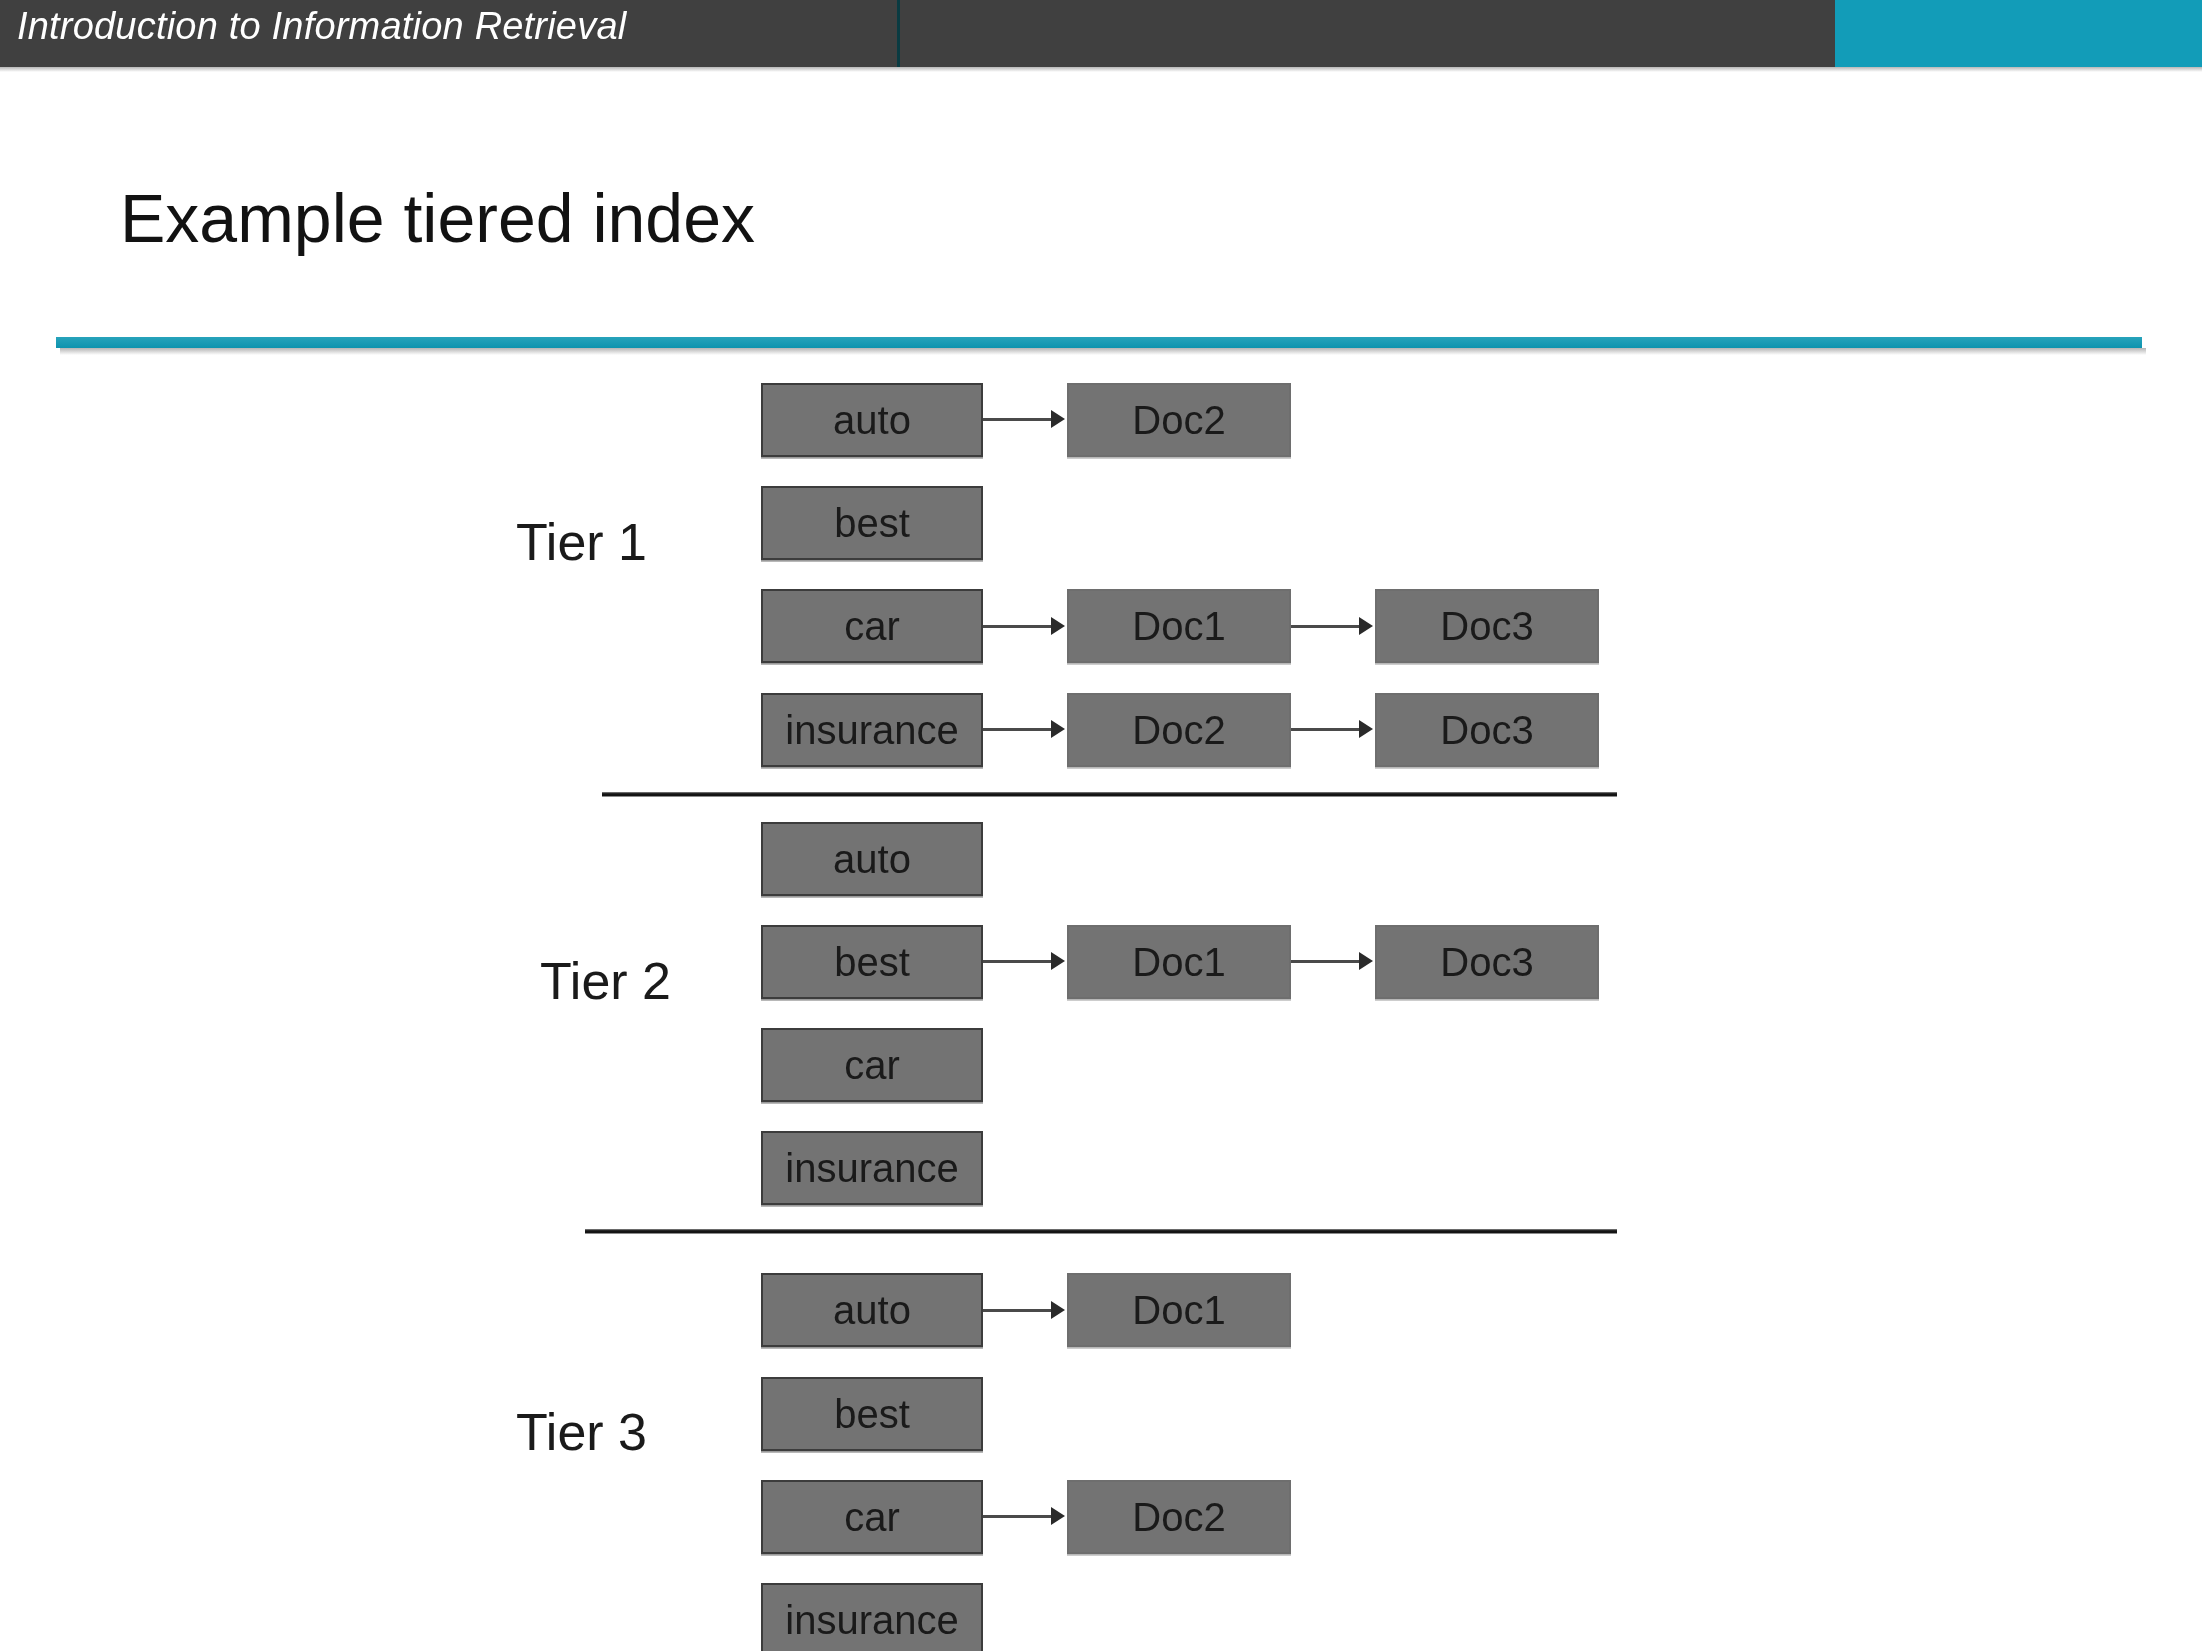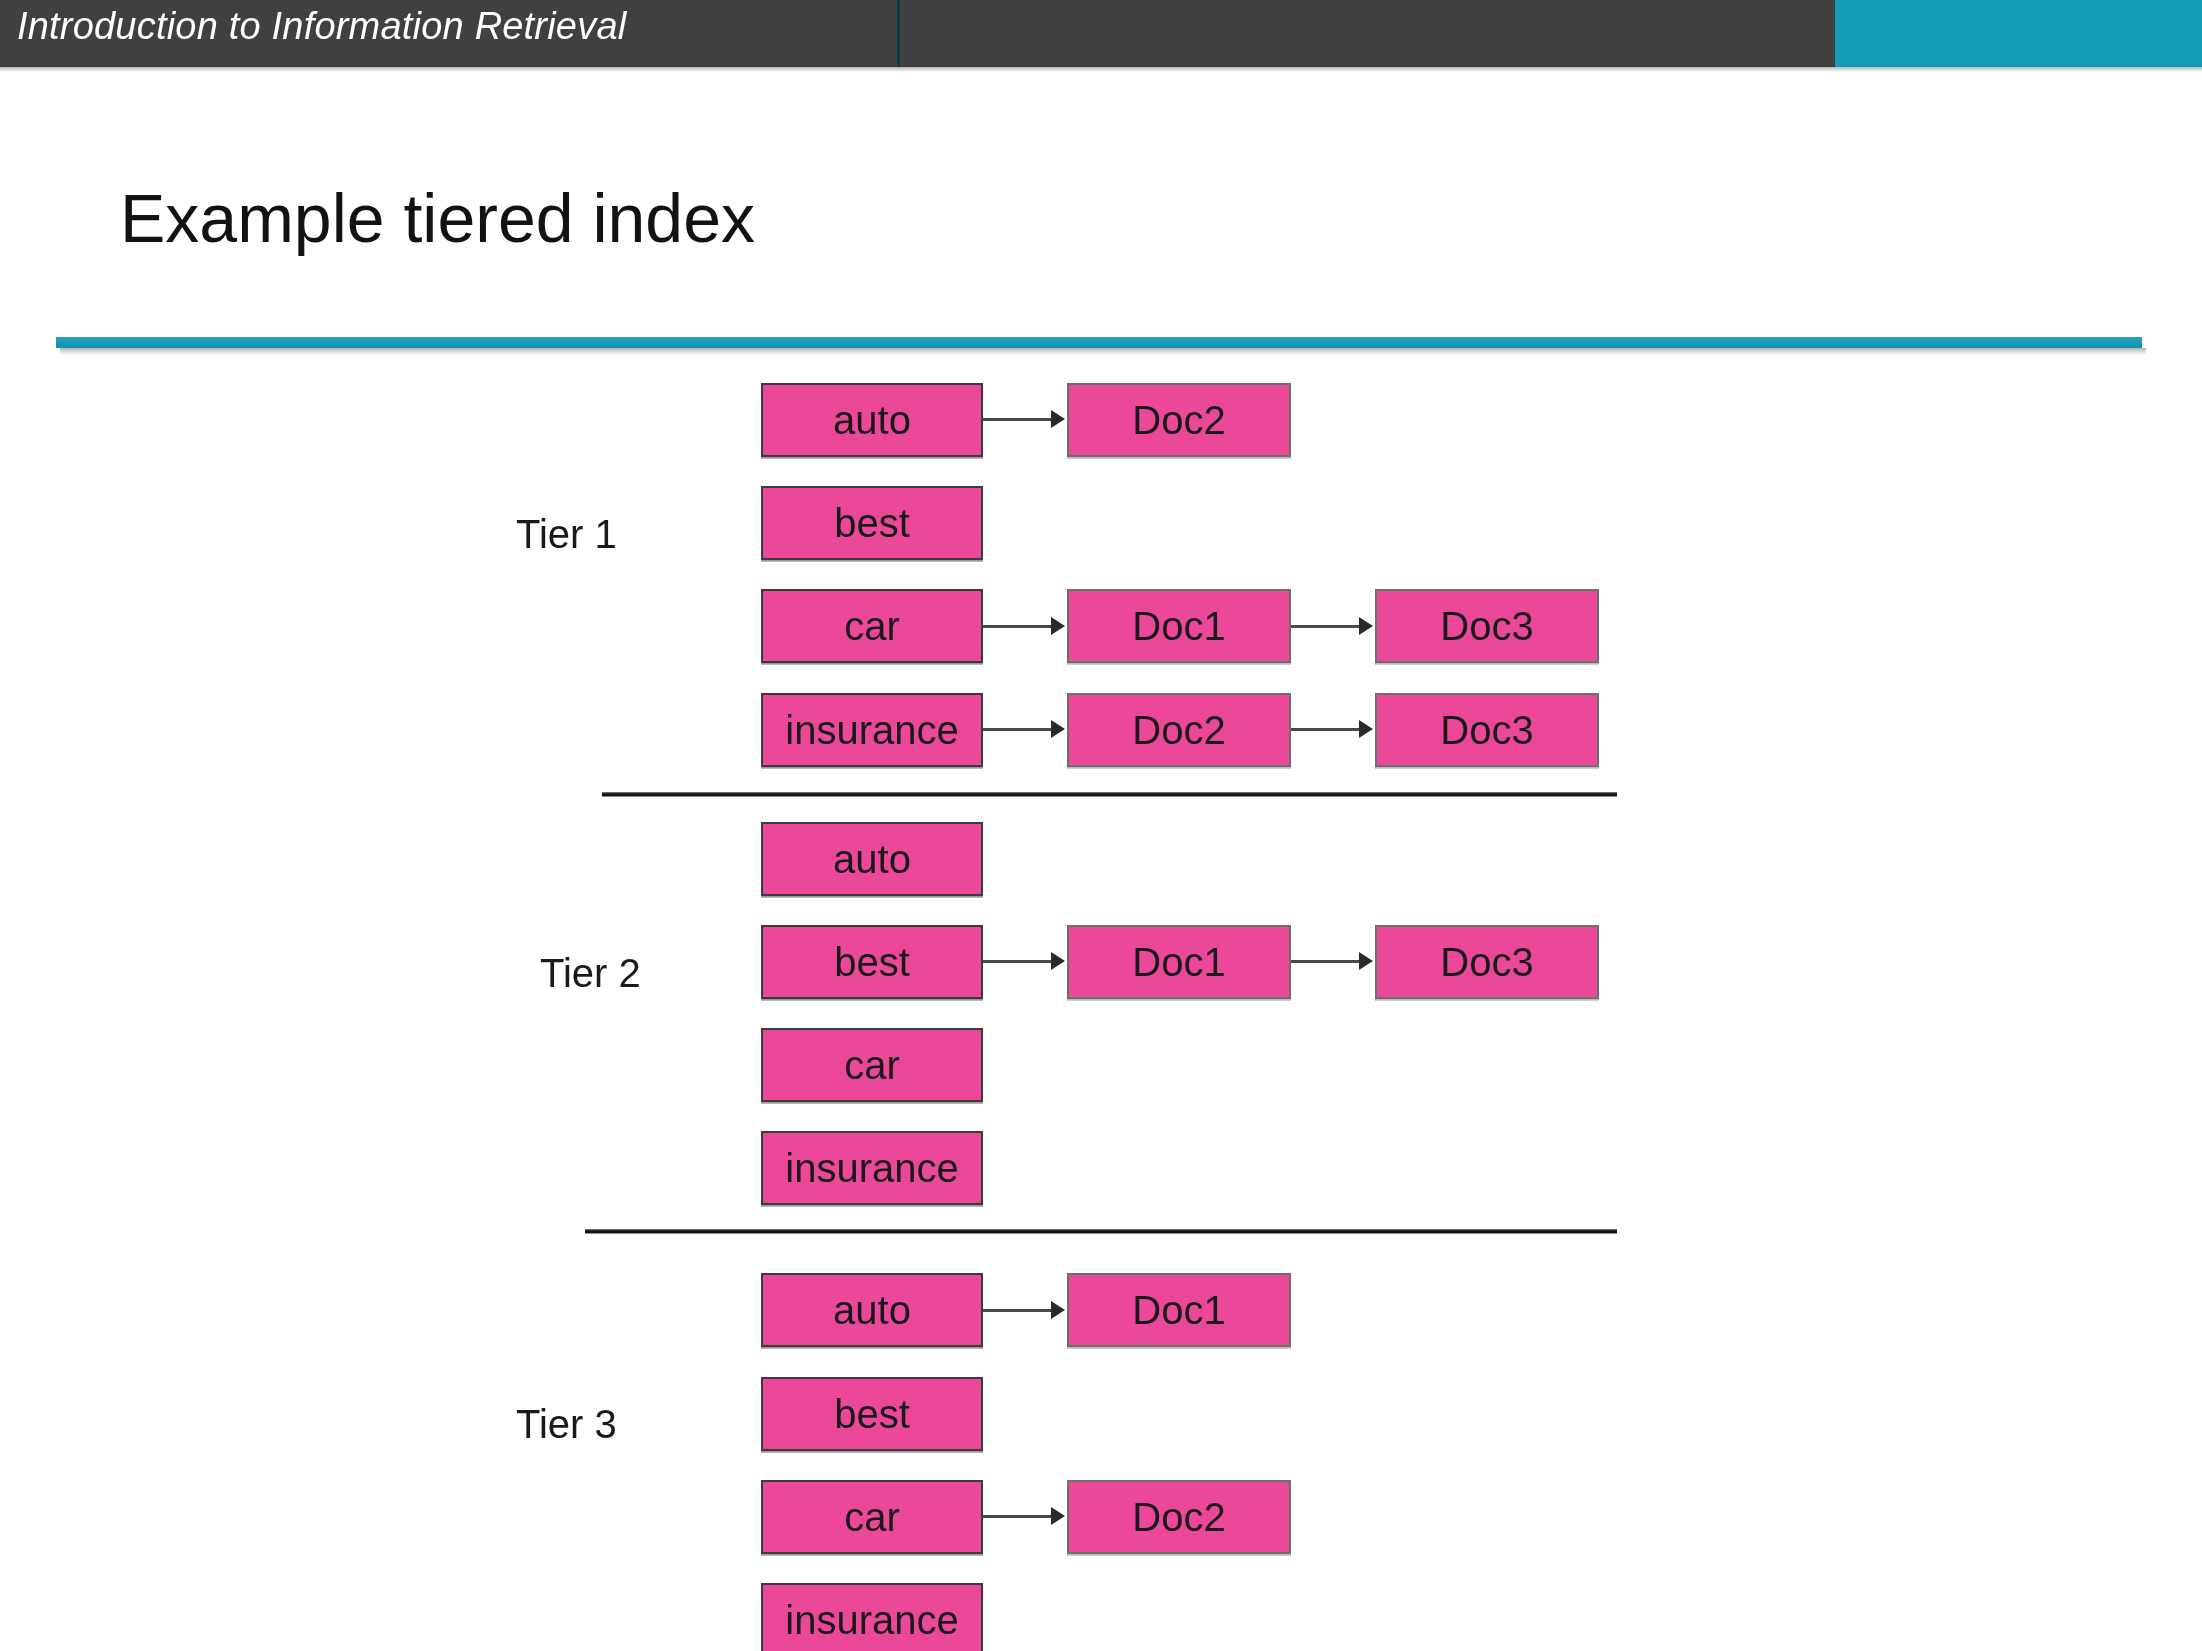--- a/index.html
+++ b/index.html
@@ -74,28 +74,28 @@
   }
 
   
   #diagram {
     position: absolute;
     left: 0; top: 0;
     width: 2203px; height: 1652px;
   }
   .tier-label {
     position: absolute;
-    font-size: 40px;
+    font-size: 52px;
     color: #1a1a1a;
     white-space: nowrap;
   }
   .node-box {
     position: absolute;
     box-sizing: border-box;
-    background: #ec4899;
+    background: #737373;
     display: flex;
     align-items: center;
     justify-content: center;
     font-size: 40px;
     color: #1a1a1a;
     white-space: nowrap;
   }
   .term-box {
     border: 2.6px solid #3c3c3c;
     box-shadow: 0 1.7px 0 0 #9a9a9a;

